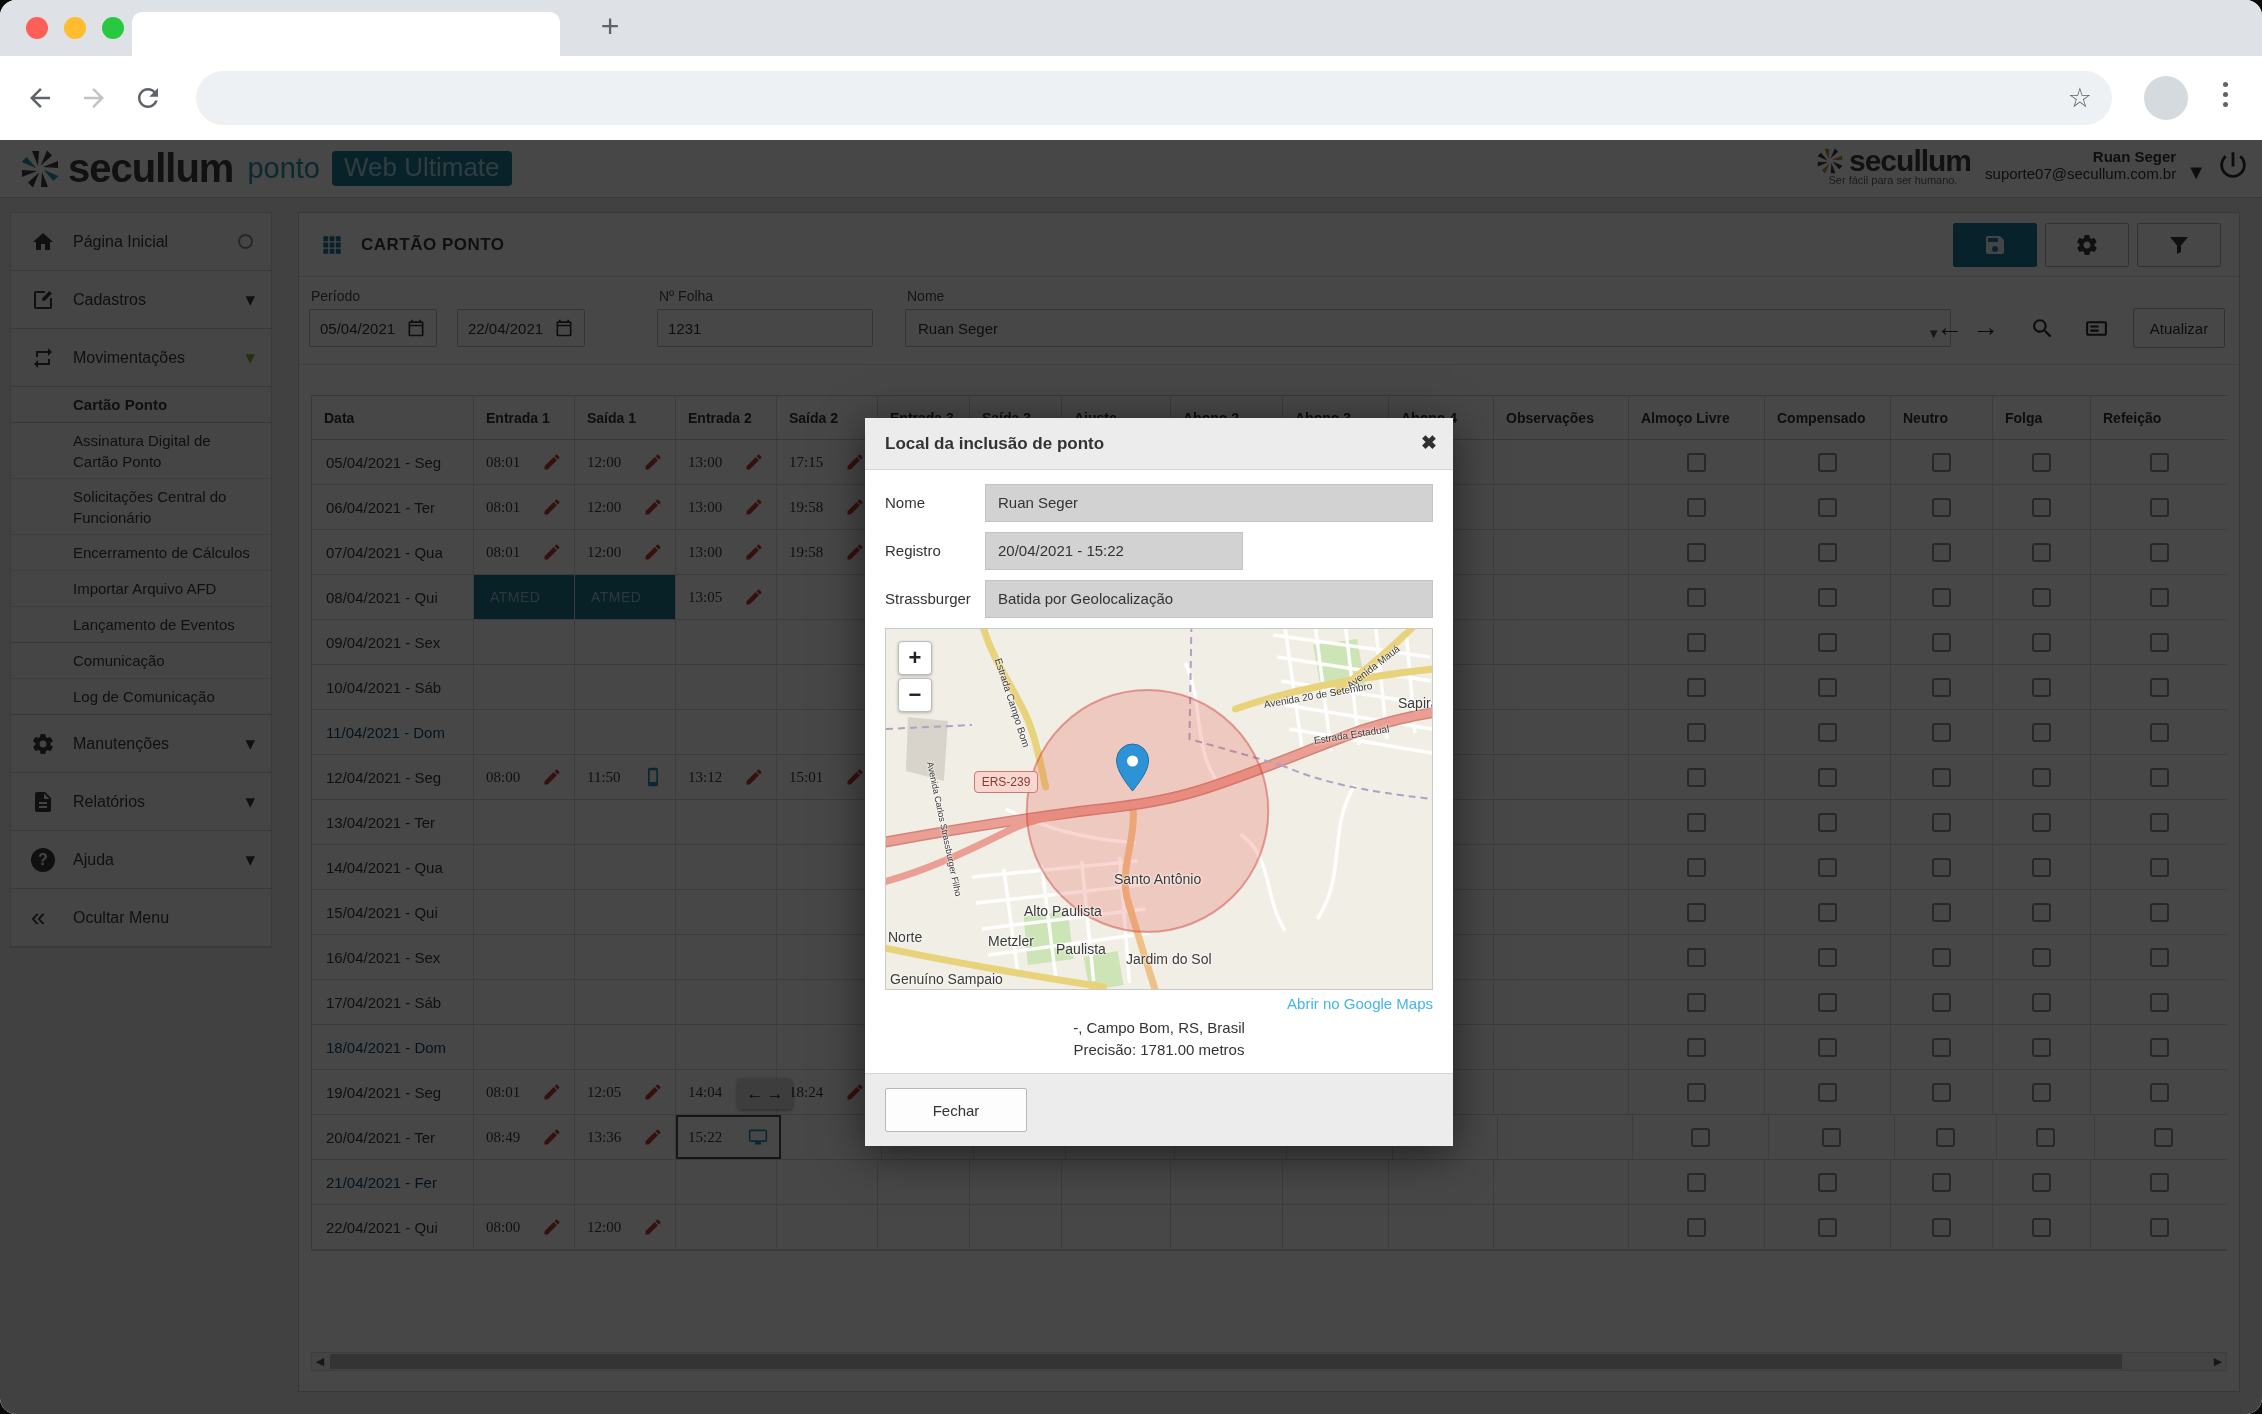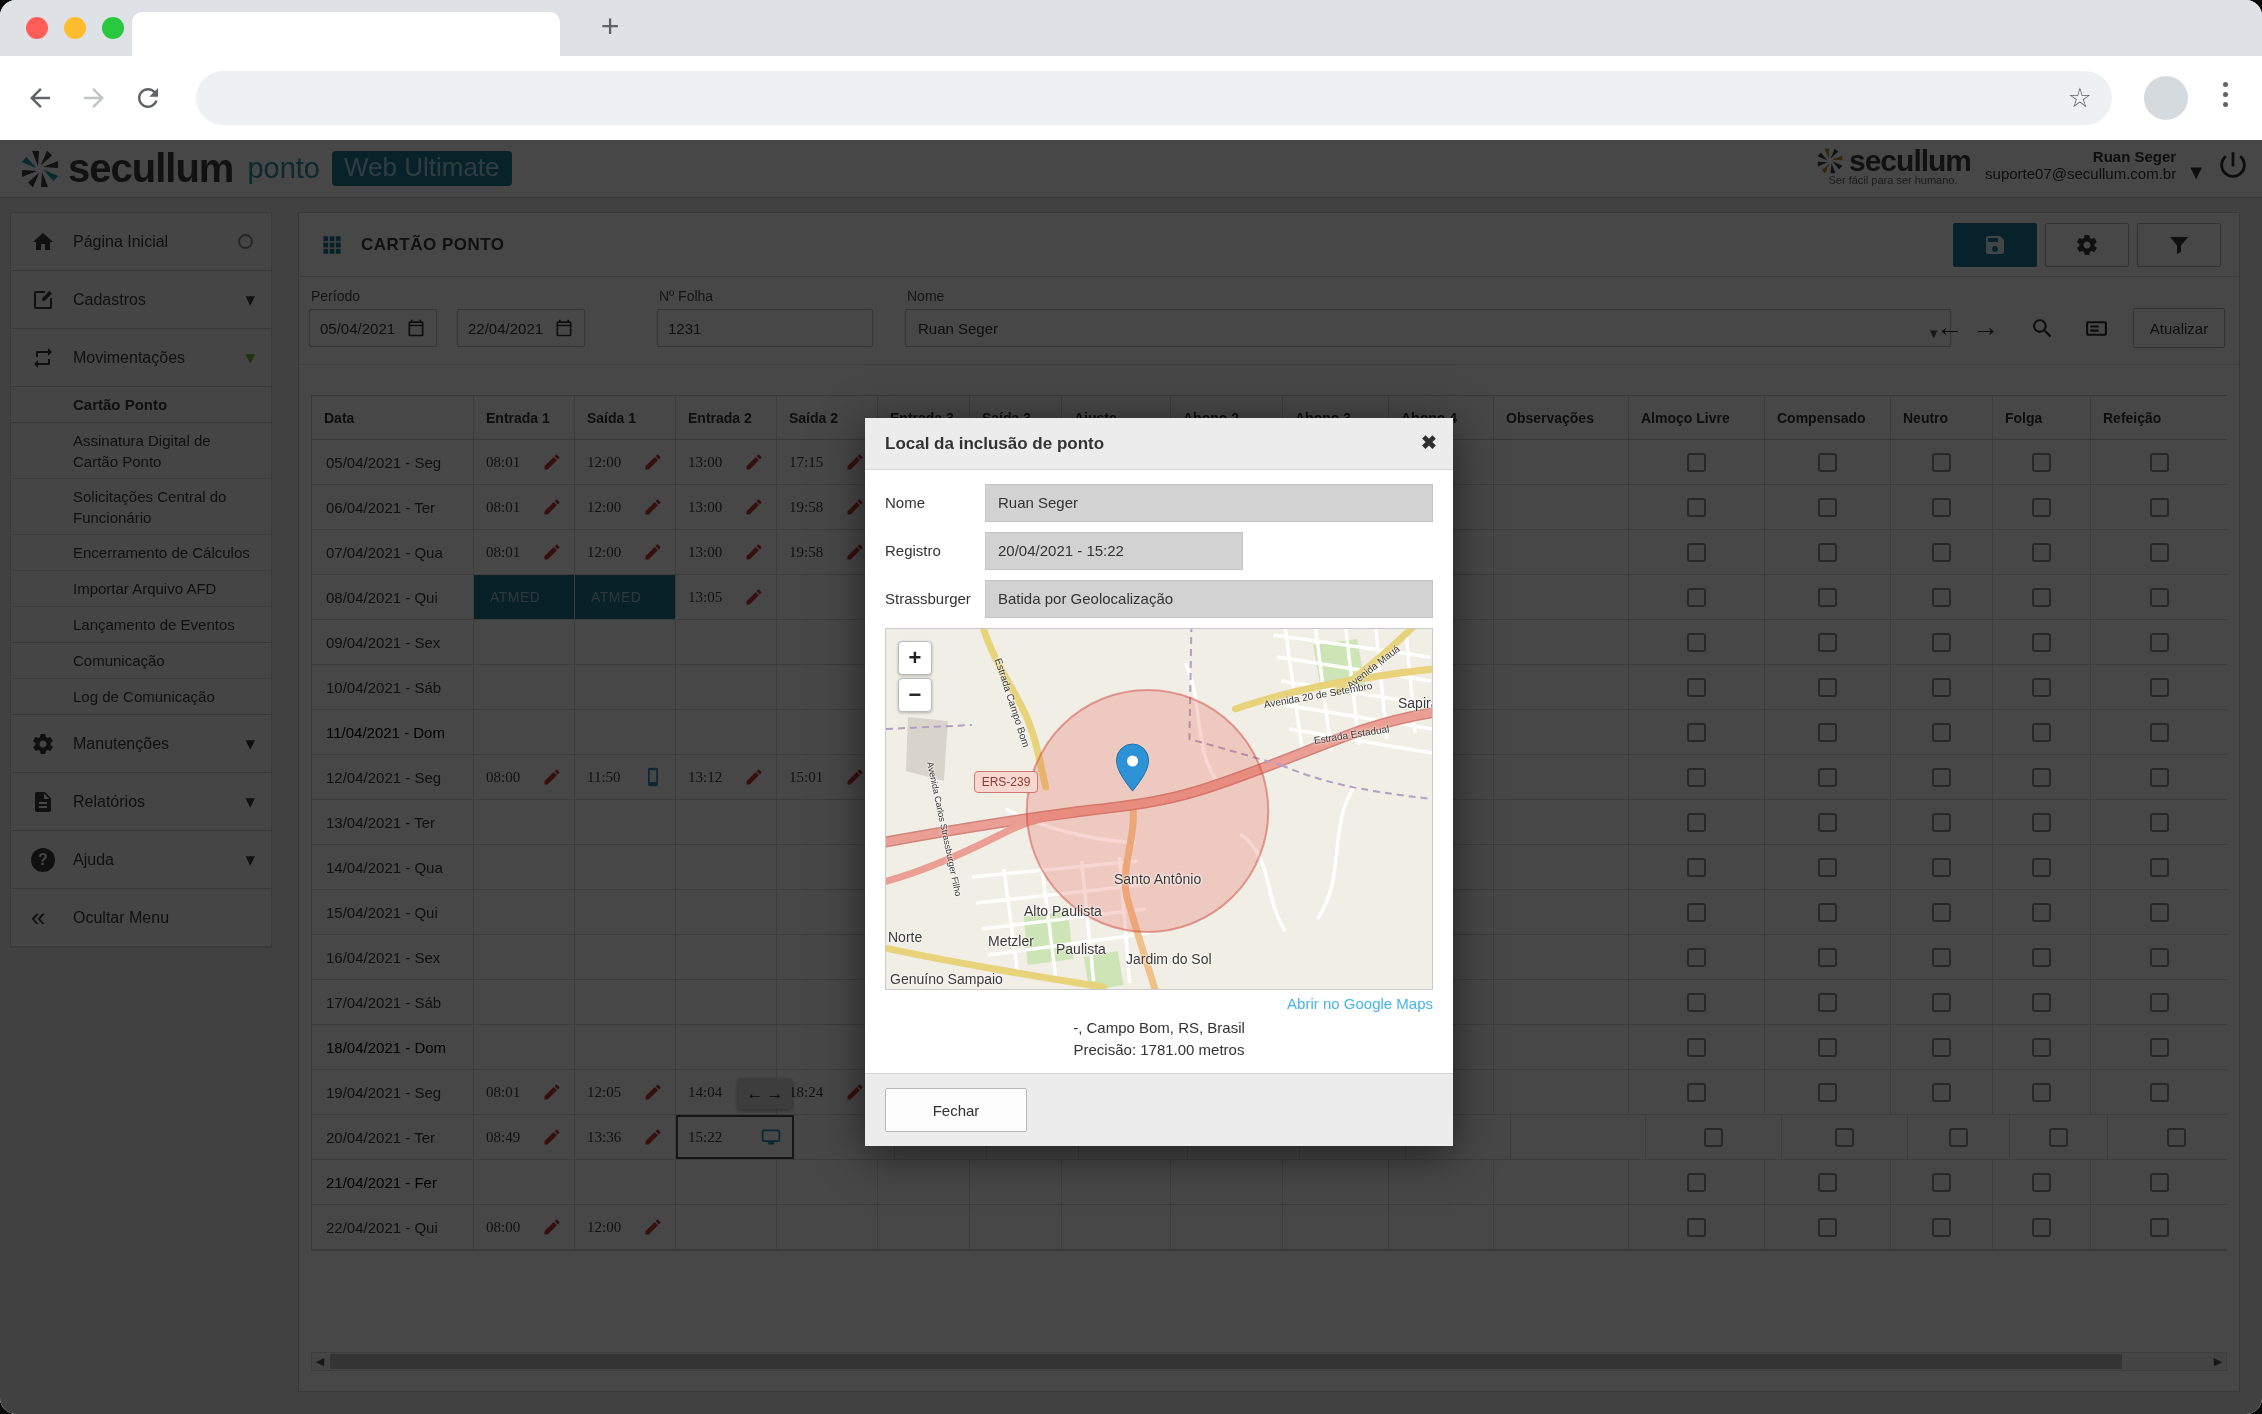--- a/index.html
+++ b/index.html
@@ -86,21 +86,21 @@
   .atualizar { position:absolute; right:14px; top:31px; width:92px; height:40px; border:1px solid #b0b0b0; background:#fdfdfd; border-radius:2px; font-size:15px; color:#333; font-family:"Liberation Sans",sans-serif; }
 
   
   .tablewrap { position:absolute; left:12px; right:12px; top:182px; bottom:60px; overflow:hidden; }
   .ttable { border:1px solid #c9c9c9; border-right:none; display:inline-block; }
   .thead { display:flex; height:44px; border-bottom:1px solid #c9c9c9; }
   .th { flex:none; display:flex; align-items:center; padding-left:12px; font-size:14px; font-weight:bold; color:#333; border-right:1px solid #d6d6d6; }
   .tr { display:flex; height:45px; border-bottom:1px solid #d6d6d6; }
   .td { flex:none; position:relative; display:flex; align-items:center; padding-left:12px; font-size:15px; color:#3a3a3a; border-right:1px solid #dcdcdc; }
   .td.date { padding-left:14px; }
-  .tr.red .date { color:#000000; }
+  .tr.red .date { color:#0c4a6e; }
   .td .time { margin-left:0;font-family:Liberation Serif, serif; }
   .cell-ic { position:absolute; right:12px; width:20px; height:20px; }
   .cell-ic svg { width:20px; height:20px; }
   .cell-ic.pencil svg { fill:#c0392b; }
   .cell-ic.phone svg, .cell-ic.monitor svg { fill:#2591b4; }
   .td.atmed { background:#1e768e; color:#9cc8d6; font-size:14px; letter-spacing:0.5px; padding-left:16px; }
   .td.sel { outline:2px solid #4f4f4f; outline-offset:-2px; }
   .pop { position:absolute; right:-16px; top:9px; width:54px; height:30px; background:#d9d9d9; border-radius:3px; box-shadow:0 1px 4px rgba(0,0,0,0.45); display:flex; align-items:center; justify-content:center; gap:3px; font-size:17px; font-weight:bold; color:#1c1c1c; z-index:5; }
   .cbcell { justify-content:center; padding-left:0; }
   .cb { width:19px; height:19px; border:2px solid #8f8f8f; border-radius:3px; background:#fbfbfb; }
@@ -920,21 +920,21 @@
                   <span class="cell-ic pencil"><svg viewBox="0 0 24 24">
                       <path d="M3 17.2V21h3.8L17.9 9.9l-3.8-3.8L3 17.2zM20.7 7.1c.4-.4.4-1 0-1.4l-2.4-2.4c-.4-.4-1-.4-1.4 0l-1.8 1.8 3.8 3.8 1.8-1.8z"></path>
                     </svg></span>
                 </div>
                 <div class="td" style="width:101px">
                   <span class="time">13:36</span>
                   <span class="cell-ic pencil"><svg viewBox="0 0 24 24">
                       <path d="M3 17.2V21h3.8L17.9 9.9l-3.8-3.8L3 17.2zM20.7 7.1c.4-.4.4-1 0-1.4l-2.4-2.4c-.4-.4-1-.4-1.4 0l-1.8 1.8 3.8 3.8 1.8-1.8z"></path>
                     </svg></span>
                 </div>
-                <div class="td sel" style="width:118px">
+                <div class="td sel" style="width:105px">
                   <span class="time">15:22</span>
                   <span class="cell-ic monitor"><svg viewBox="0 0 24 24">
                       <path d="M21 3H3c-1.1 0-2 .9-2 2v11c0 1.1.9 2 2 2h6l-1 2v1h8v-1l-1-2h6c1.1 0 2-.9 2-2V5c0-1.1-.9-2-2-2zm0 13H3V5h18v11z"></path>
                     </svg></span>
                 </div>
                 <div class="td" style="width:101px"></div>
                 <div class="td" style="width:92px"></div>
                 <div class="td" style="width:92px"></div>
                 <div class="td" style="width:109px"></div>
                 <div class="td" style="width:112px"></div>

